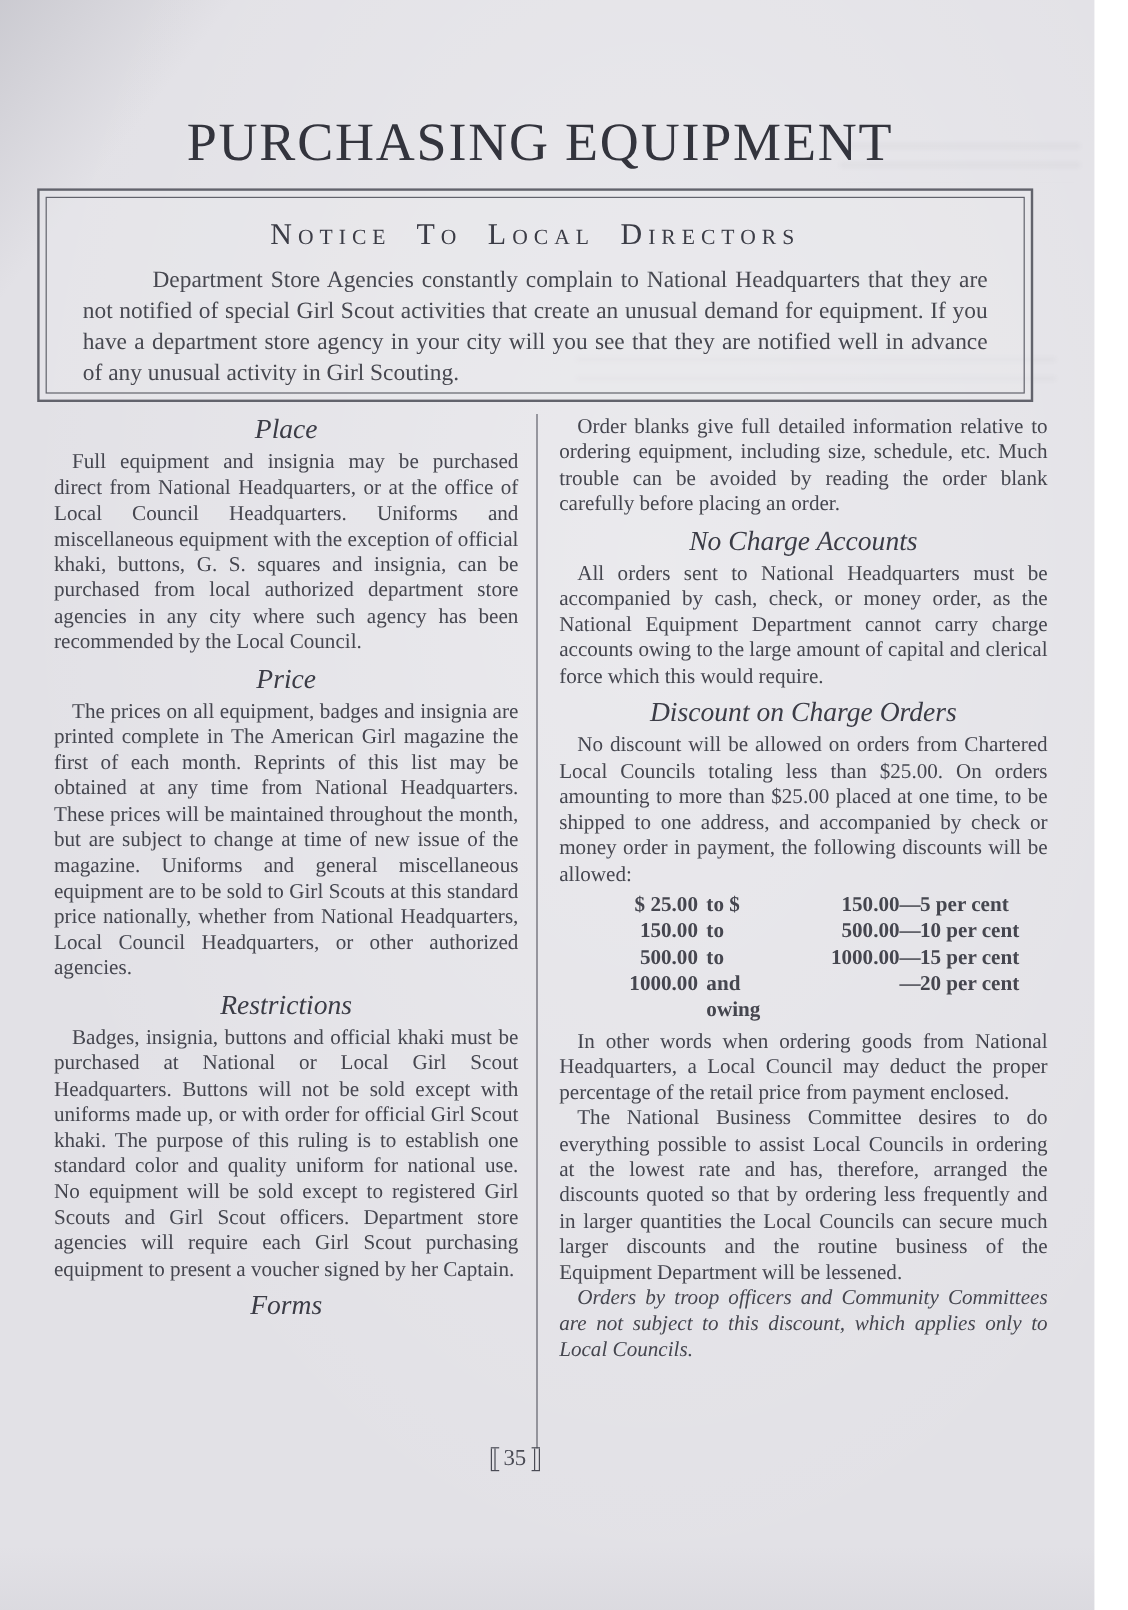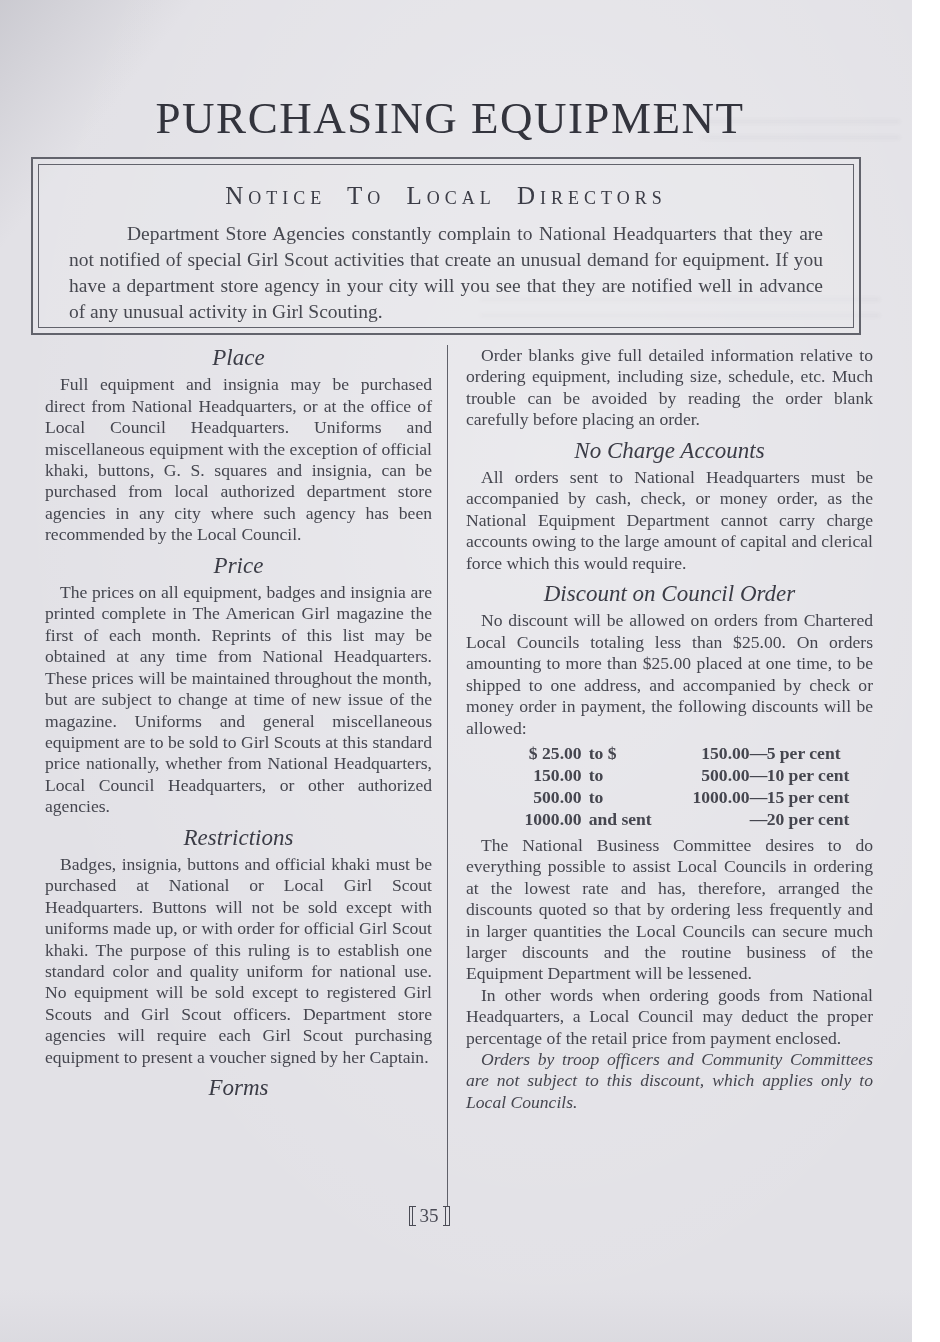--- a/index.html
+++ b/index.html
@@ -123,21 +123,21 @@
 
       <div class="sec-heading">Forms</div>
     </div>
 
     <div class="col-right">
       <p class="para noindent">Order blanks give full detailed information relative to ordering equipment, including size, schedule, etc. Much trouble can be avoided by reading the order blank carefully before placing an order.</p>
 
       <div class="sec-heading">No Charge Accounts</div>
       <p class="para">All orders sent to National Headquarters must be accompanied by cash, check, or money order, as the National Equipment Department cannot carry charge accounts owing to the large amount of capital and clerical force which this would require.</p>
 
-      <div class="sec-heading">Discount on Council Order</div>
+      <div class="sec-heading">Discount on Charge Orders</div>
       <p class="para">No discount will be allowed on orders from Chartered Local Councils totaling less than $25.00. On orders amounting to more than $25.00 placed at one time, to be shipped to one address, and accompanied by check or money order in payment, the following discounts will be allowed:</p>
 
       <div class="discount-table">
         <span class="dt-from">$ 25.00</span>
         <span class="dt-conj">to $</span>
         <span class="dt-to">150.00</span>
         <span class="dt-dash">—</span>
         <span class="dt-pct">5 per cent</span>
 
         <span class="dt-from">150.00</span>
@@ -146,28 +146,28 @@
         <span class="dt-dash">—</span>
         <span class="dt-pct">10 per cent</span>
 
         <span class="dt-from">500.00</span>
         <span class="dt-conj">to</span>
         <span class="dt-to">1000.00</span>
         <span class="dt-dash">—</span>
         <span class="dt-pct">15 per cent</span>
 
         <span class="dt-from">1000.00</span>
-        <span class="dt-conj">and sent</span>
+        <span class="dt-conj">and owing</span>
         <span class="dt-to"></span>
         <span class="dt-dash">—</span>
         <span class="dt-pct">20 per cent</span>
       </div>
 
+      <p class="para">In other words when ordering goods from National Headquarters, a Local Council may deduct the proper percentage of the retail price from payment enclosed.</p>
       <p class="para">The National Business Committee desires to do everything possible to assist Local Councils in ordering at the lowest rate and has, therefore, arranged the discounts quoted so that by ordering less frequently and in larger quantities the Local Councils can secure much larger discounts and the routine business of the Equipment Department will be lessened.</p>
-      <p class="para">In other words when ordering goods from National Headquarters, a Local Council may deduct the proper percentage of the retail price from payment enclosed.</p>
       <p class="para italic">Orders by troop officers and Community Committees are not subject to this discount, which applies only to Local Councils.</p>
     </div>
 
   </div>
 
   <div class="page-number">
     <span class="pn-wrap">
       <span class="pn-bracket pn-left"></span>
       <span>35</span>
       <span class="pn-bracket pn-right"></span>

